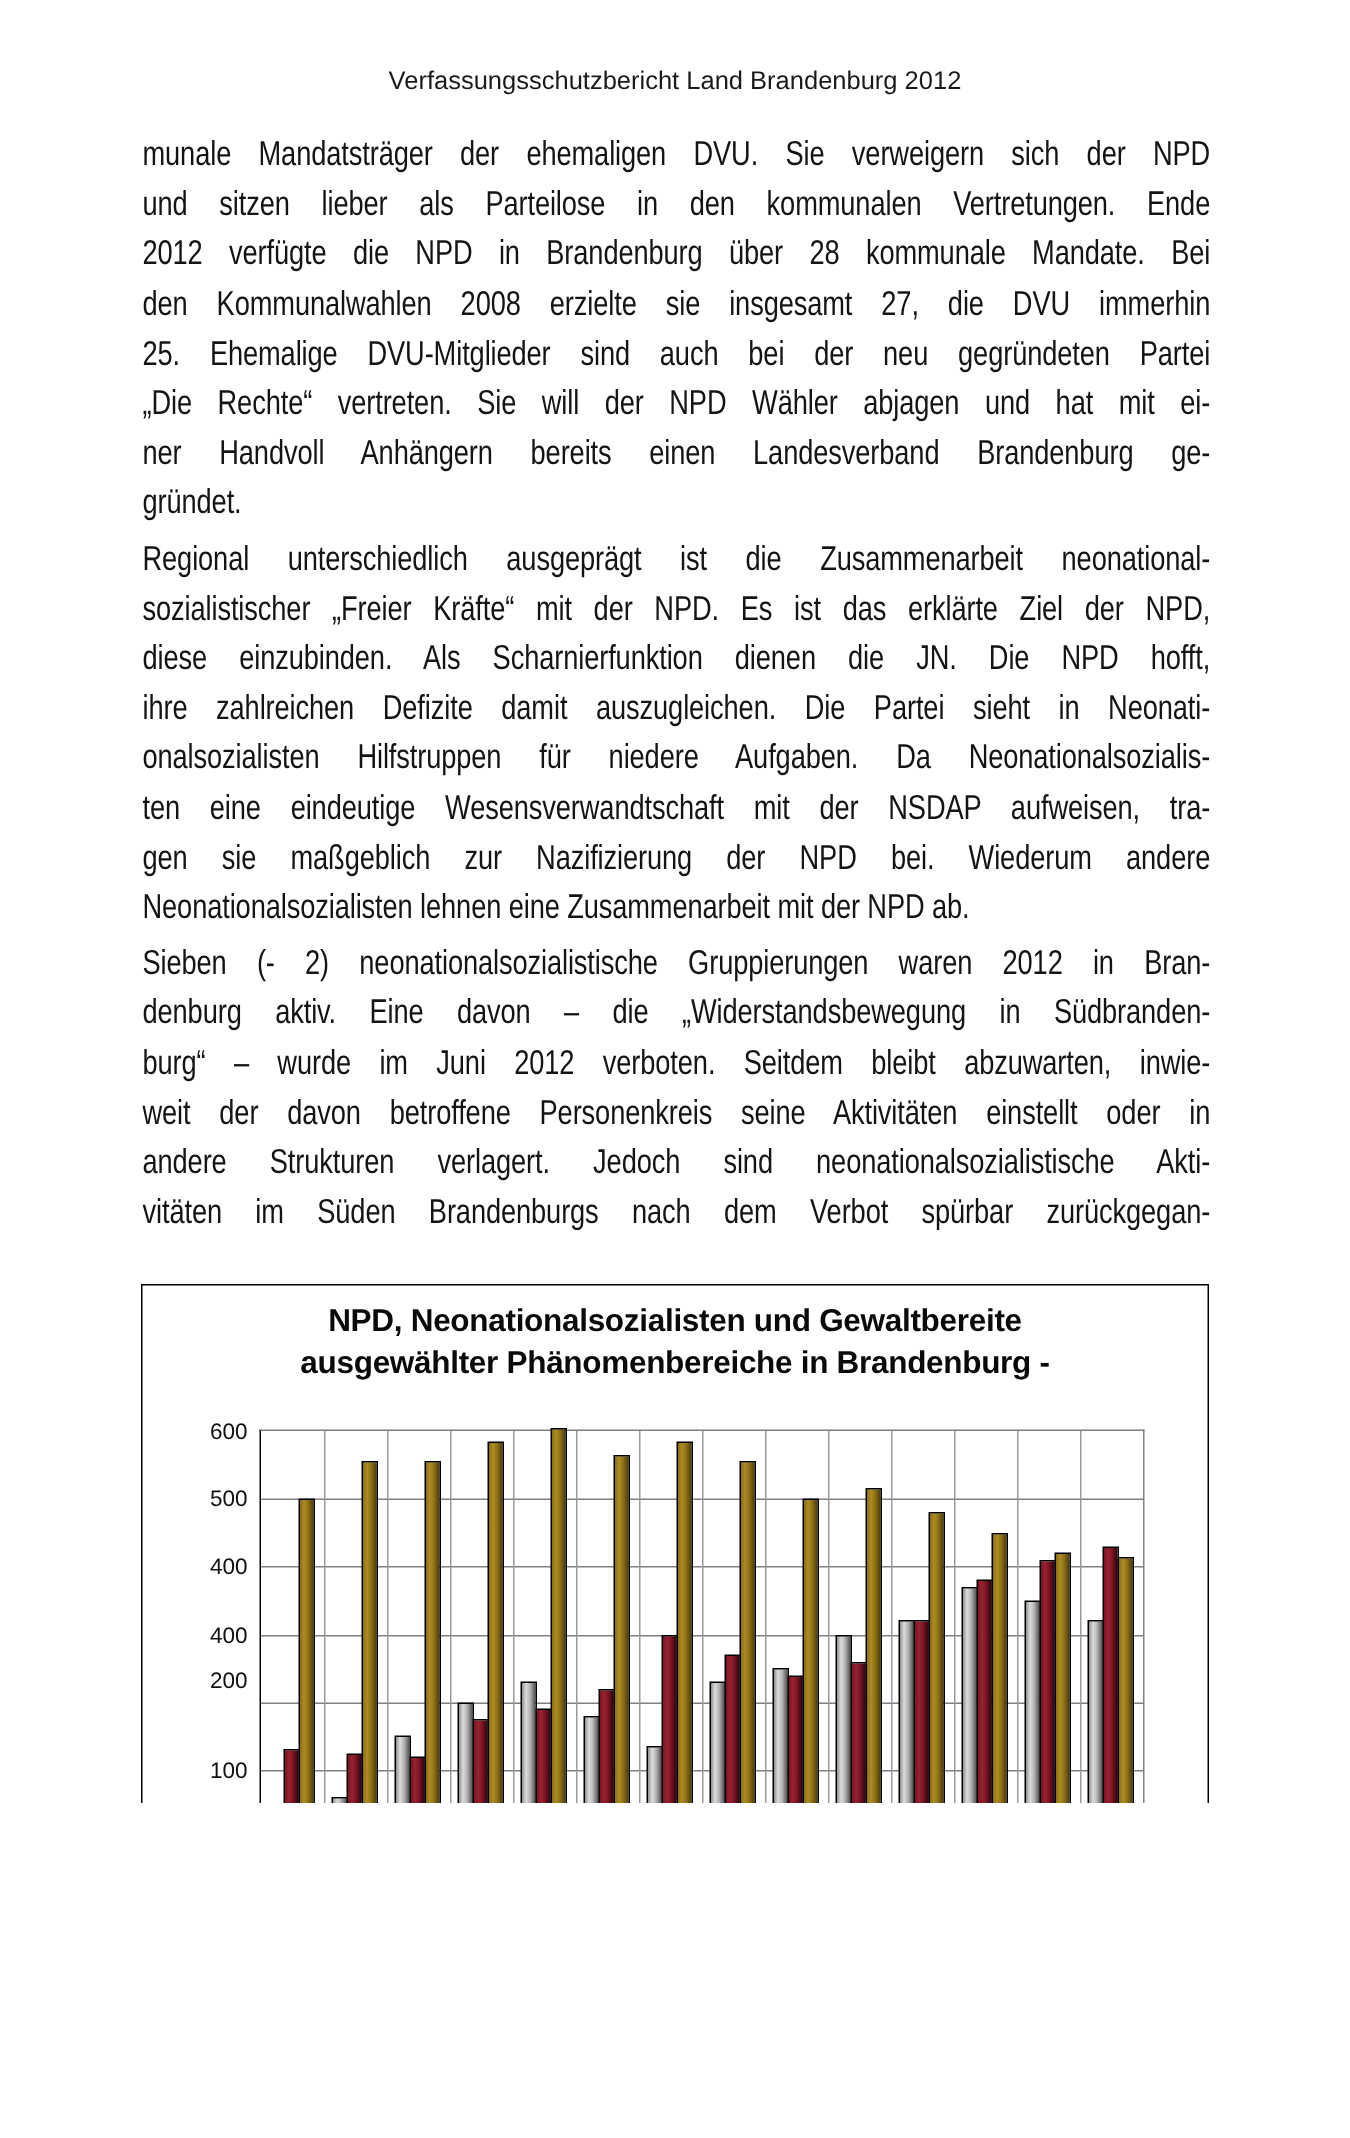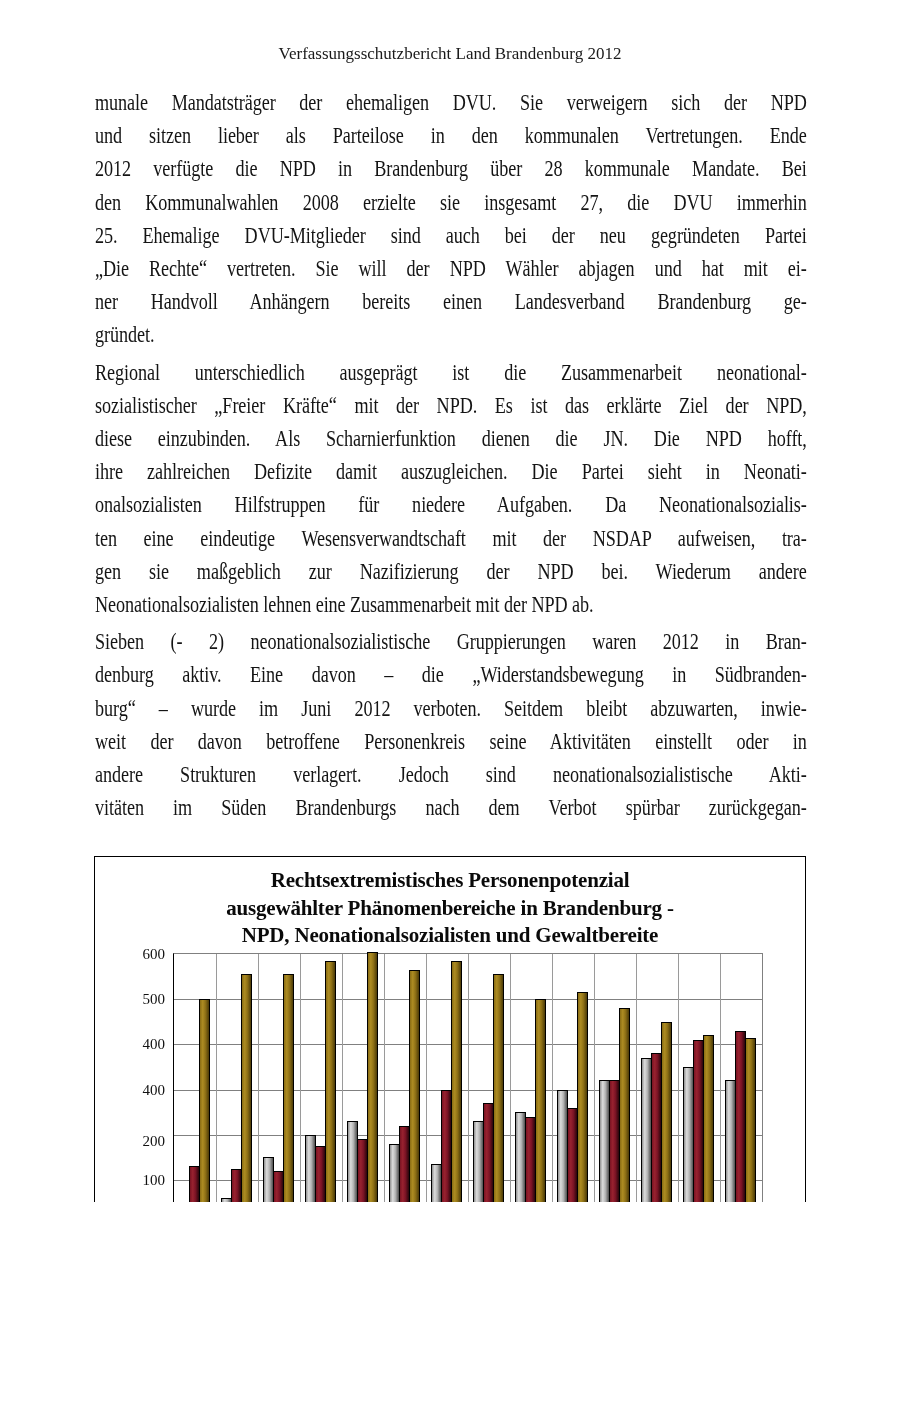--- a/index.html
+++ b/index.html
@@ -1,17 +1,17 @@
 <!DOCTYPE html>
 <html><head>
 <meta charset="utf-8">
 <style>
   html,body{margin:0;padding:0;background:#fff;}
   .page{position:relative;width:900px;height:1202px;background:#ffffff;overflow:hidden;
-        font-family:Liberation Serif, serif;color:#111;}
+        font-family:Liberation Sans, sans-serif;color:#111;}
   .header{position:absolute;top:44px;left:0;width:900px;text-align:center;font-size:17px;color:#1a1a1a;}
   
   .paras{position:absolute;top:86px;left:95px;width:901px;transform:scaleX(0.79);transform-origin:0 0;}
   .para{margin:0 0 4px 0;}
   .line{font-size:23px;line-height:33.2px;text-align:justify;text-align-last:justify;
         letter-spacing:-0.1px;color:#141414;}
   .line.last{text-align-last:left;}
   
   .chart{position:absolute;left:94px;top:856px;width:712px;height:473px;box-sizing:border-box;
          border:1.5px solid #000;background:#fff;}
@@ -61,30 +61,29 @@
         <div class="line">Sieben (- 2) neonationalsozialistische Gruppierungen waren 2012 in Bran-</div>
         <div class="line">denburg aktiv. Eine davon – die „Widerstandsbewegung in Südbranden-</div>
         <div class="line">burg“ – wurde im Juni 2012 verboten. Seitdem bleibt abzuwarten, inwie-</div>
         <div class="line">weit der davon betroffene Personenkreis seine Aktivitäten einstellt oder in</div>
         <div class="line">andere Strukturen verlagert. Jedoch sind neonationalsozialistische Akti-</div>
         <div class="line">vitäten im Süden Brandenburgs nach dem Verbot spürbar zurückgegan-</div>
       </div>
     </div>
   <div class="chart">
     <div class="chart-title">
-        <div>Rechtsextremistisches Personenpotenzial</div>
+        <div>NPD, Neonationalsozialisten und Gewaltbereite</div>
         <div>ausgewählter Phänomenbereiche in Brandenburg -</div>
-        <div>NPD, Neonationalsozialisten und Gewaltbereite</div>
       </div>
     <div class="plot">
         <div class="ylab" style="top: 263px;">0</div>
         <div class="hgrid" style="top: 225.833px;"></div>
         <div class="ylab" style="top: 217.833px;">100</div>
         <div class="hgrid" style="top: 180.667px;"></div>
-        <div class="ylab" style="top: 179px;">200</div>
+        <div class="ylab" style="top: 158px;">200</div>
         <div class="hgrid" style="top: 135.5px;"></div>
         <div class="ylab" style="top: 127.5px;">400</div>
         <div class="hgrid" style="top: 90.3333px;"></div>
         <div class="ylab" style="top: 82.3333px;">400</div>
         <div class="hgrid" style="top: 45.1667px;"></div>
         <div class="ylab" style="top: 37.1667px;">500</div>
         <div class="ylab" style="top: -8px;">600</div>
         <div class="vgrid" style="left: 41.5px;"></div>
         <div class="vgrid" style="left: 83.5px;"></div>
         <div class="vgrid" style="left: 125.5px;"></div>

